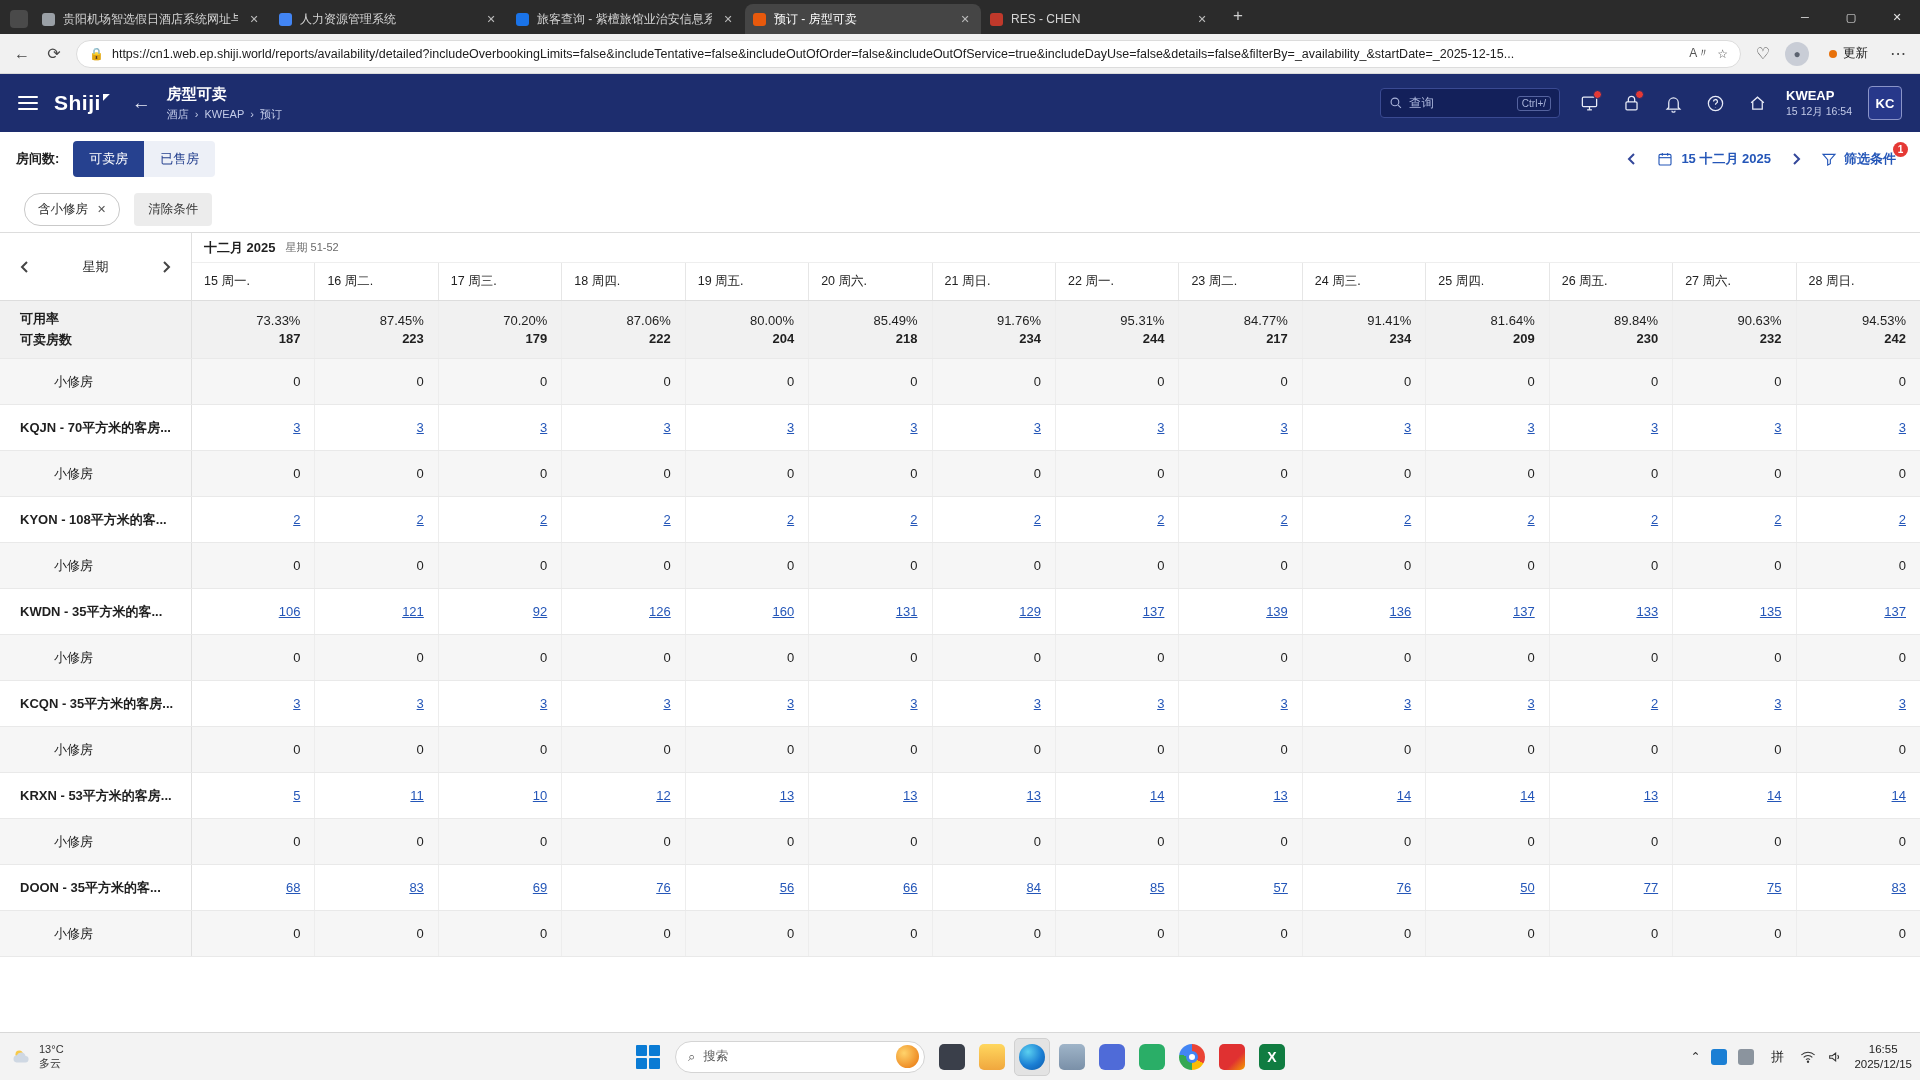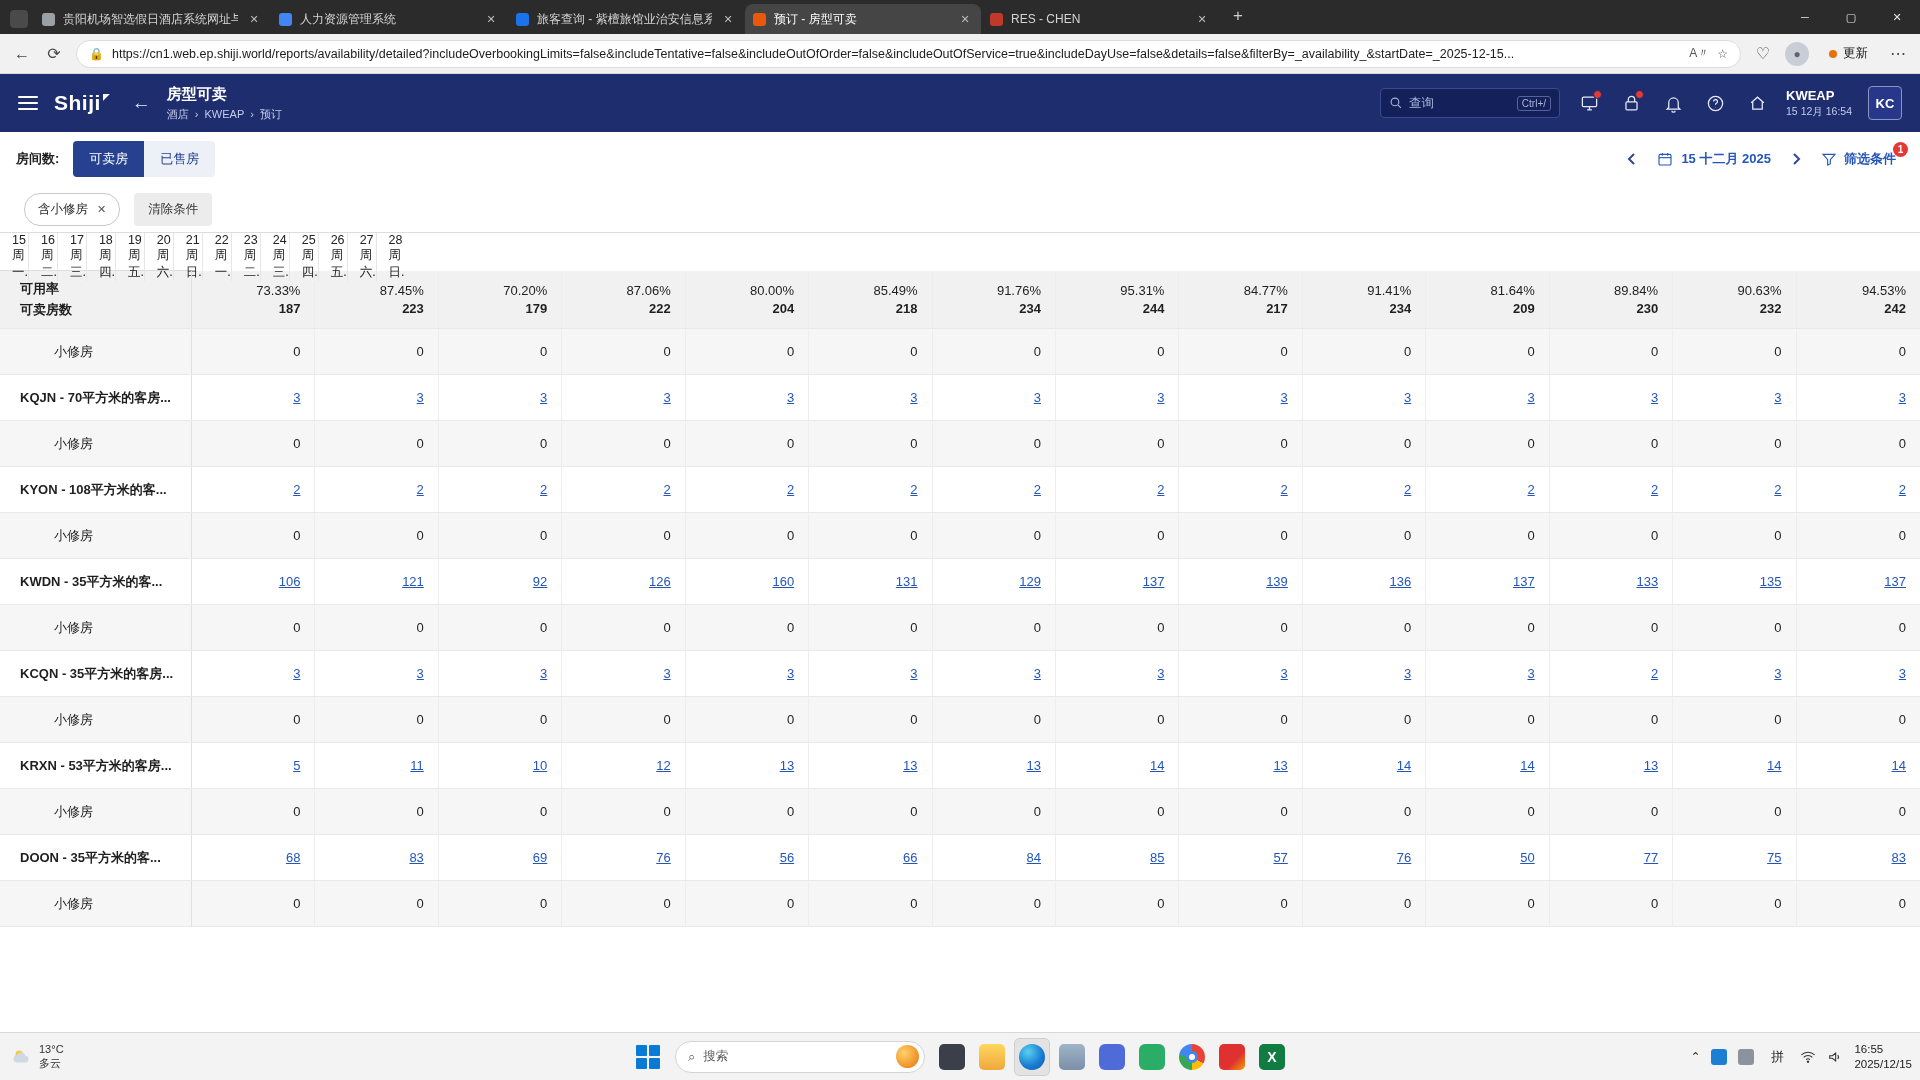--- a/index.html
+++ b/index.html
@@ -122,21 +122,21 @@
   .ic-chrome{border-radius:50%;background:conic-gradient(#ea4335 0 33%,#fbbc05 33% 50%,#34a853 50% 78%,#4285f4 78% 100%);position:relative}
   .ic-chrome::after{content:"";position:absolute;inset:7px;border-radius:50%;background:#fff;border:3px solid #4285f4}
   .ic-redapp{background:linear-gradient(135deg,#e03131 62%,#f59f00);border-radius:5px}
   .ic-excel{background:#107c41;border-radius:5px;display:flex;align-items:center;justify-content:center;color:#fff;font-weight:700;font-size:14px}
   .ic-excel::after{content:"X"}
   .tkb-right{position:absolute;right:8px;display:flex;align-items:center;gap:11px}
   .tray-ic{font-size:12px;color:#333}
   .tray-sq{width:16px;height:16px;border-radius:3px}
   .ime{width:24px;height:24px;display:flex;align-items:center;justify-content:center;font-size:13px;color:#222;border-radius:4px}
   .tray-svg{width:16px;height:16px;stroke:#333;fill:none;stroke-width:1.6}
-  .clock{display:flex;flex-direction:column;align-items:flex-start;font-size:11.5px;color:#222;line-height:1.3}
+  .clock{display:flex;flex-direction:column;align-items:center;font-size:11.5px;color:#222;line-height:1.3}
 </style>
 </head>
 <body>
 
 <div class="screen">
 
   <div class="tabstrip">
     <div class="left-ic"></div>
     <div class="tablist">
         <div class="tab">
@@ -304,21 +304,38 @@
   <div class="chiprow">
     <div class="chip">
       <span>含小修房</span>
       <span class="x">✕</span>
     </div>
     <div class="clear-btn">清除条件</div>
   </div>
 
   <div class="tablewrap">
     <div class="thead">
+      <div class="week-nav">
+        <span class="chev">
+            <svg viewBox="0 0 12 12">
+              <polyline points="8,1 3,6 8,11"></polyline>
+            </svg>
+          </span>
+        <span>星期</span>
+        <span class="chev">
+            <svg viewBox="0 0 12 12">
+              <polyline points="4,1 9,6 4,11"></polyline>
+            </svg>
+          </span>
+      </div>
       <div class="thead-right">
+        <div class="month-row">
+          <span class="m">十二月 2025</span>
+          <span class="w">星期 51-52</span>
+        </div>
         <div class="col-row">
             <div class="col-h">15 周一.</div>
             <div class="col-h">16 周二.</div>
             <div class="col-h">17 周三.</div>
             <div class="col-h">18 周四.</div>
             <div class="col-h">19 周五.</div>
             <div class="col-h">20 周六.</div>
             <div class="col-h">21 周日.</div>
             <div class="col-h">22 周一.</div>
             <div class="col-h">23 周二.</div>

